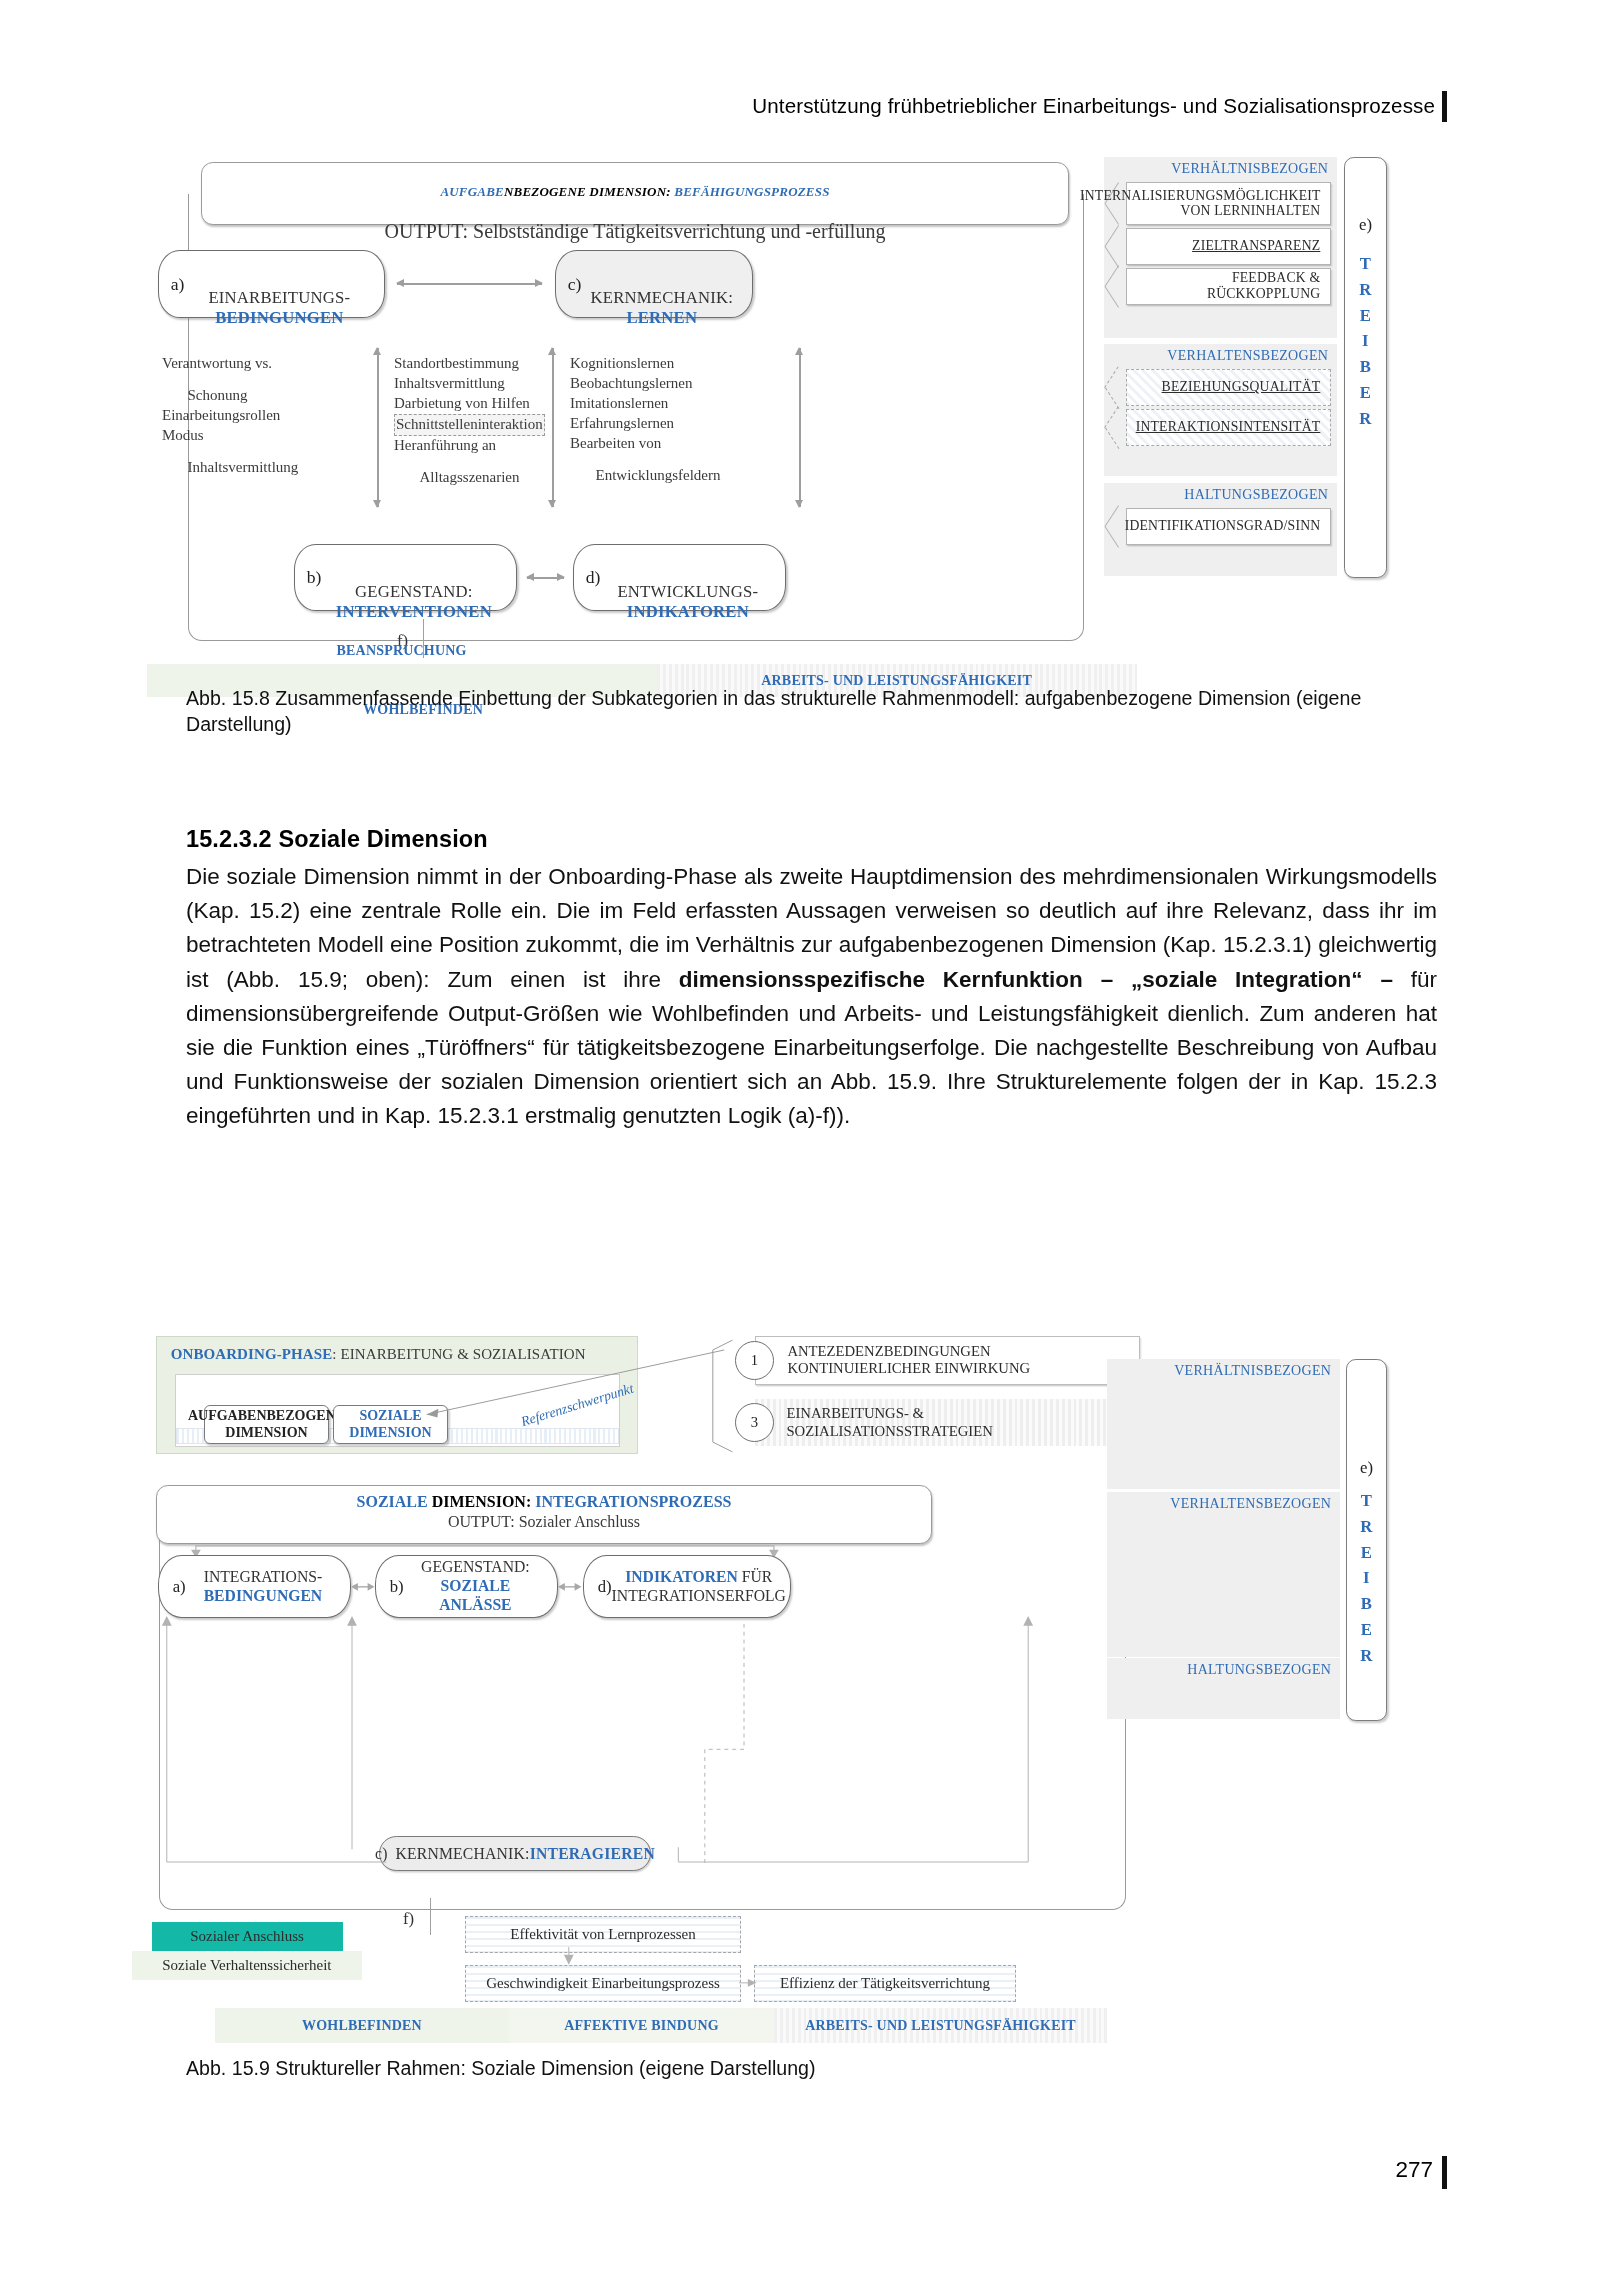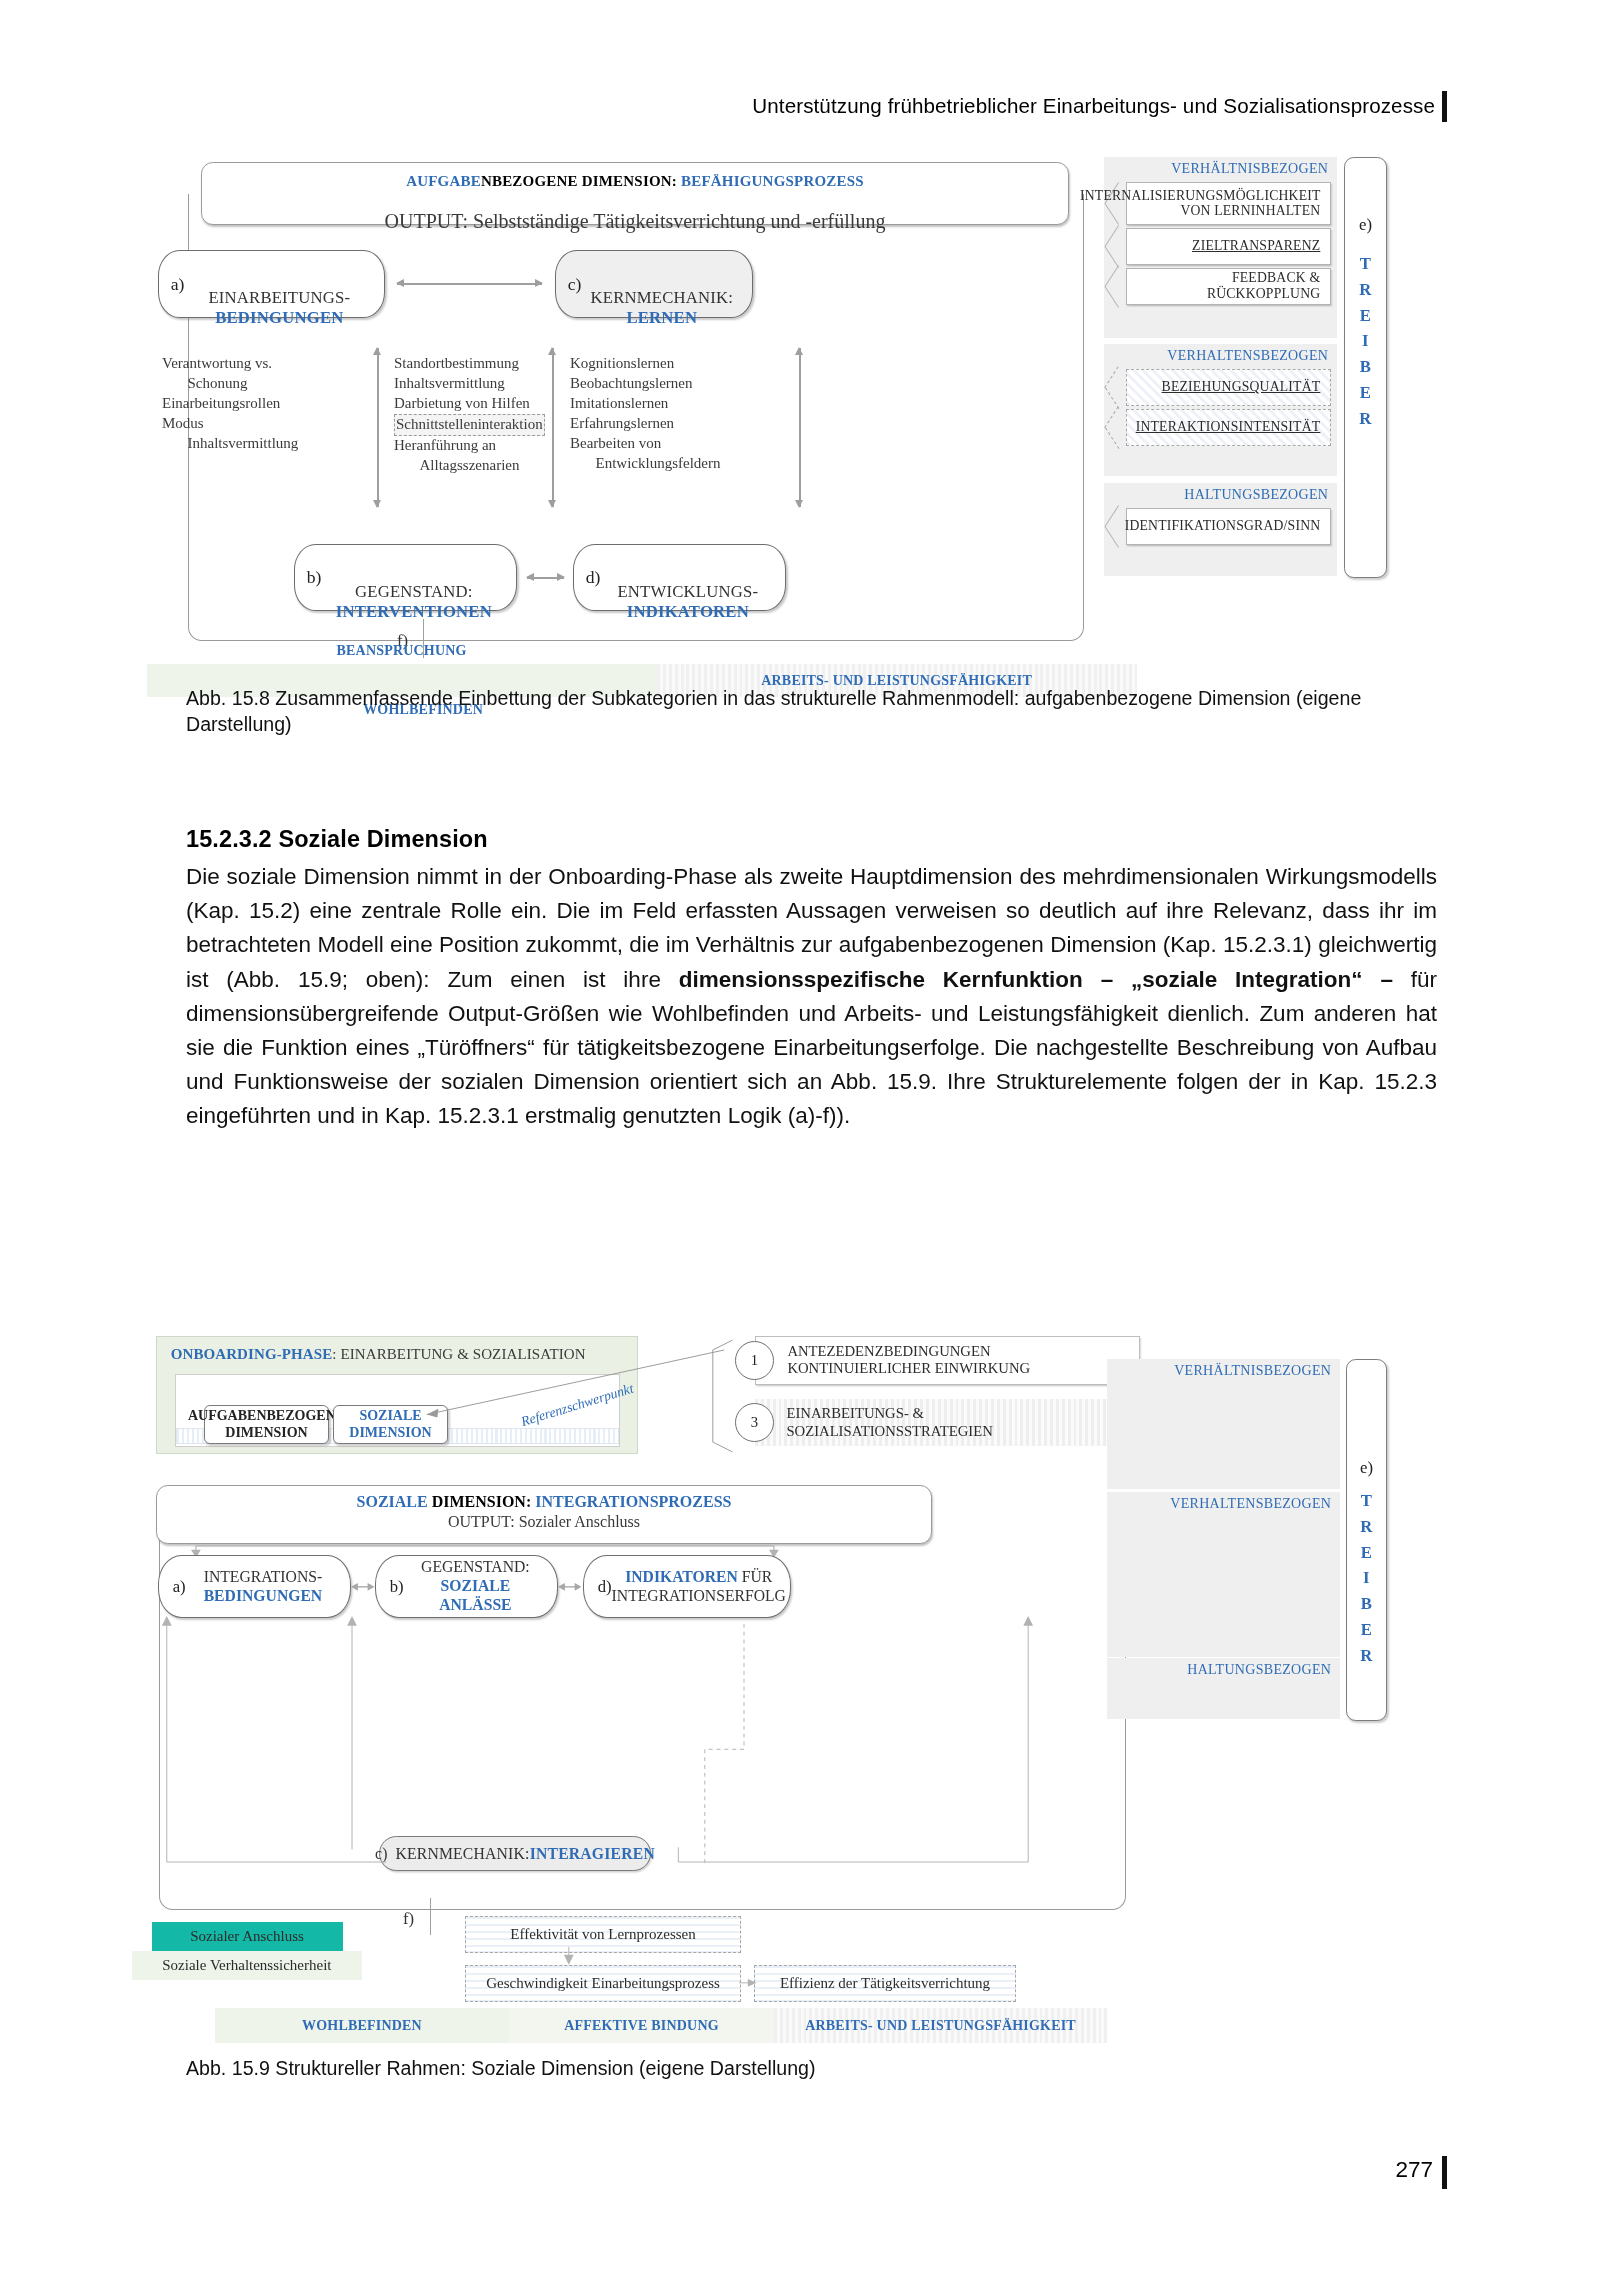--- a/index.html
+++ b/index.html
@@ -11,21 +11,21 @@
   .runhead-bar{position:absolute;top:91px;right:174px;width:4.9px;height:31px;background:#111;}
   .blue{color:#2f6cb5;}
   .bblue{color:#2f6cb5;font-weight:bold;}
   .dk{color:#3a3a3a;}
 
   
   #fig1{position:absolute;left:127px;top:162px;width:1304px;height:515px;}
   .f1-outer{position:absolute;left:61px;top:32px;width:894px;height:446px;border:1px solid #9a9a9a;border-top:none;border-radius:0 0 13.7px 13.7px;}
   .f1-head{position:absolute;left:74px;top:0px;width:866px;height:61px;border:1px solid #9a9a9a;border-radius:11.8px;background:#fff;
            box-shadow:1px 2px 2px rgba(120,120,120,.45);text-align:center;}
-  .f1-head .l1{font-family:"Liberation Serif",serif;font-weight:bold;font-size:15px;margin-top:10px;letter-spacing:0.2px;}
+  .f1-head .l1{font-family:"Liberation Serif",serif;font-weight:bold;font-size:13px;margin-top:21px;letter-spacing:0.2px;font-style:italic;}
   .f1-head .l2{font-family:"Liberation Serif",serif;font-size:20px;color:#3a3a3a;margin-top:20px;}
 
   .node{position:absolute;border:1.3px solid #6d6d6d;background:#fff;
         border-radius:21.6px/25.5px;box-shadow:1.5px 2px 2px rgba(120,120,120,.4);
         display:flex;align-items:center;}
   .node .tag{font-family:"Liberation Serif",serif;font-size:17.6px;color:#222;padding-left:11.8px;}
   .node .txt{font-family:"Liberation Serif",serif;flex:1;text-align:center;line-height:1.18;padding-right:9.8px;margin-top:48px;}
   .node .t1{font-size:16.7px;color:#333;letter-spacing:0.2px;}
   .node .t2{font-size:16.7px;font-weight:bold;color:#2f6cb5;letter-spacing:0.2px;}
 
@@ -38,21 +38,21 @@
   .hArrow:before,.hArrow:after{content:"";position:absolute;top:-3.9px;border-top:4.9px solid transparent;border-bottom:4.9px solid transparent;}
   .hArrow:before{left:-1px;border-right:8.8px solid #9e9e9e;}
   .hArrow:after{right:-1px;border-left:8.8px solid #9e9e9e;}
   .vArrow{position:absolute;width:1.6px;background:#9e9e9e;}
   .vArrow:before,.vArrow:after{content:"";position:absolute;left:-3.9px;border-left:4.9px solid transparent;border-right:4.9px solid transparent;}
   .vArrow:before{top:-1px;border-bottom:8.8px solid #9e9e9e;}
   .vArrow:after{bottom:-1px;border-top:8.8px solid #9e9e9e;}
 
   .collist{position:absolute;font-family:"Liberation Serif",serif;font-size:15px;color:#3b3b3b;line-height:1.33;}
   .collist div{white-space:nowrap;}
-  .ind{padding-left:25.5px;}
+  .ind{padding-left:25.5px;margin-top:12px;}
   .boxed{border:1px dashed #9a9a9a;background:#f4f4f4;display:inline-block;padding:0 1px;}
 
   
   .drvcol{position:absolute;background:#efefef;}
   .drvhead{font-family:"Liberation Serif",serif;font-size:14px;color:#2f6cb5;text-align:right;padding:3.9px 8.8px 2px 0;letter-spacing:0.3px;}
   .chev{position:relative;margin:2.9px 5.9px 2.9px 0;height:37px;}
   .chev .body{position:absolute;left:21.6px;right:0;top:0;bottom:0;border:1px solid #b4b4b4;background:#fff;
               box-shadow:1px 1.5px 1.5px rgba(140,140,140,.45);display:flex;align-items:center;justify-content:flex-end;}
   .chev .body span{font-family:"Liberation Serif",serif;font-size:13.7px;color:#2b2b2b;padding-right:9.8px;text-align:right;line-height:1.15;letter-spacing:0.2px;}
   .chev .pt{position:absolute;left:0;top:0;width:22.5px;height:100%;}

